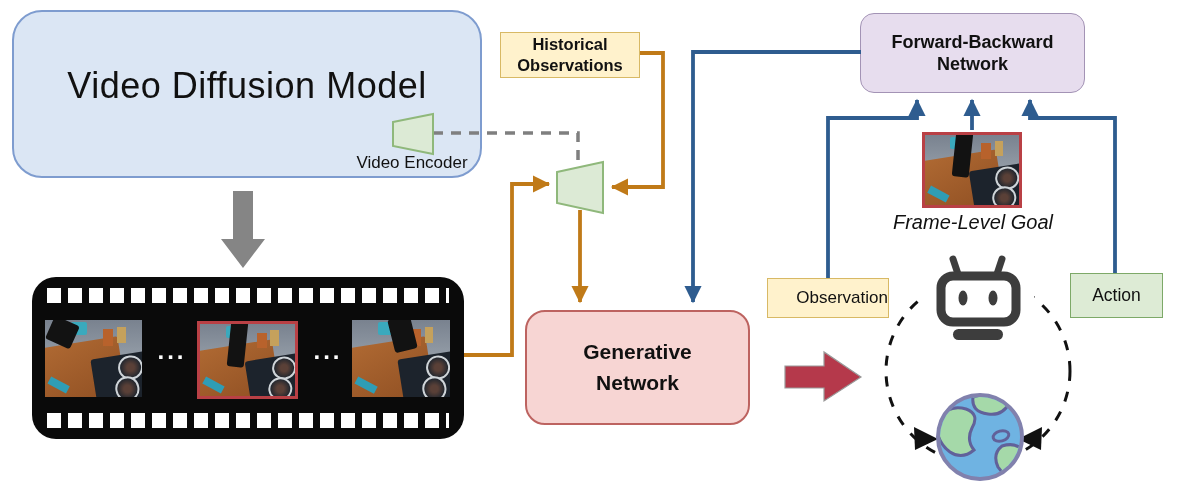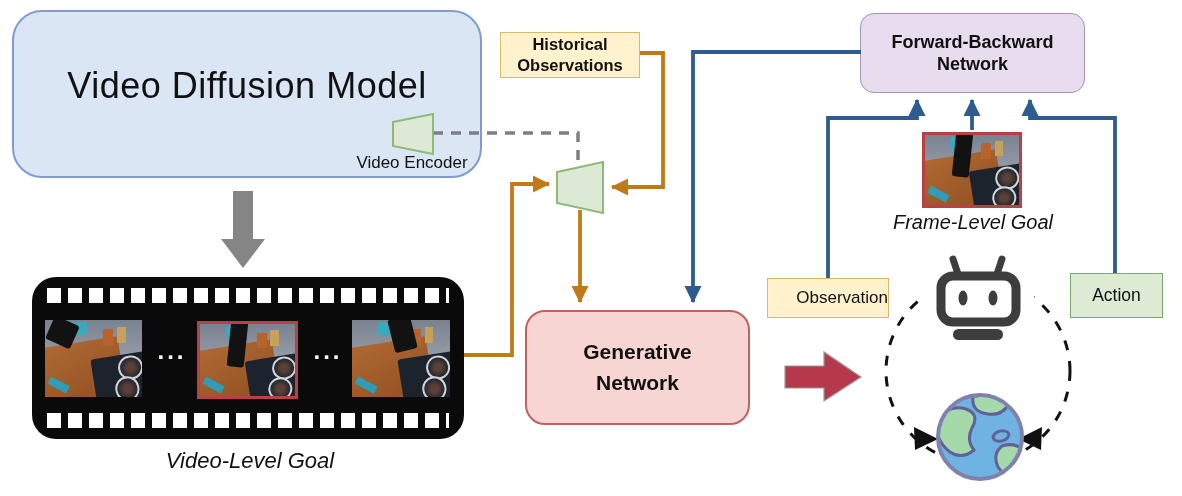--- a/index.html
+++ b/index.html
@@ -151,21 +151,20 @@
     <div class="burner b1"></div>
     <div class="burner b2"></div>
   </div>
   <div class="can1"></div>
   <div class="can2"></div>
   <div class="teal"></div>
   <div class="tealtool"></div>
   <div class="arm"></div>
 </div>
   </div>
-  <div class="goal-label vgoal">Video-Level Goal</div>
 
   <div class="scene frame v-center redborder abs fgoal-img">
   <div class="wall"></div>
   <div class="table"></div>
   <div class="stove">
     <div class="burner b1"></div>
     <div class="burner b2"></div>
   </div>
   <div class="can1"></div>
   <div class="can2"></div>

